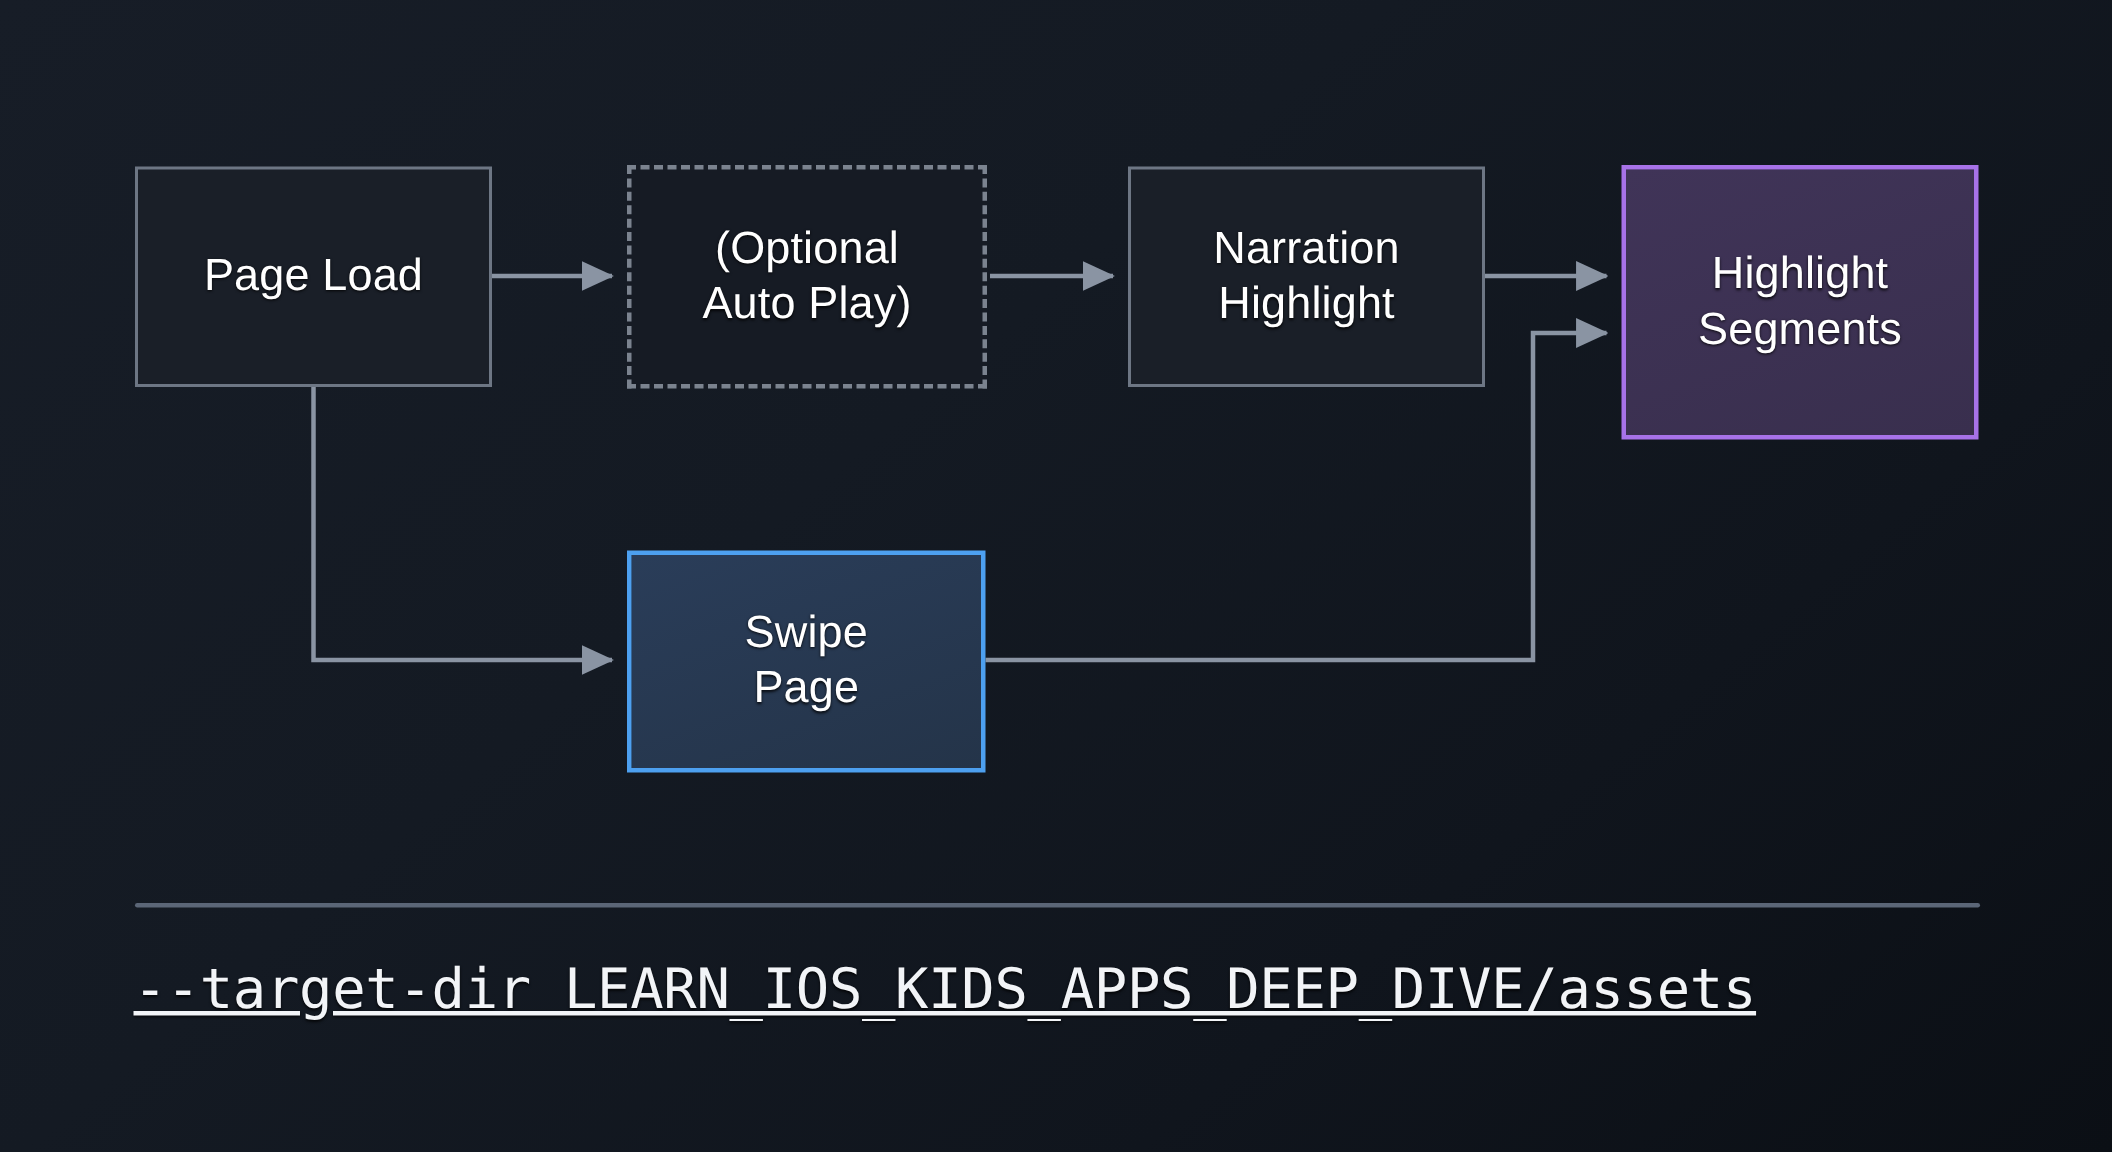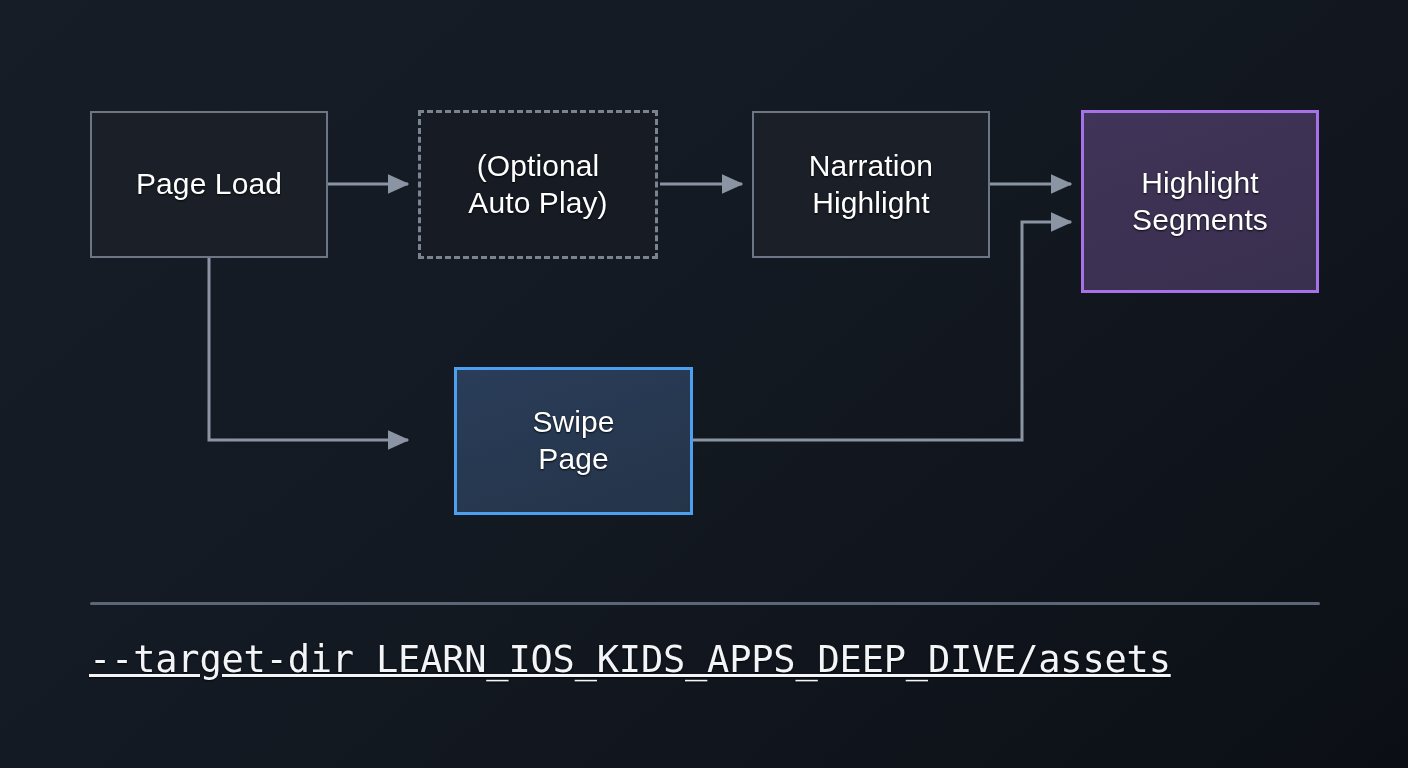--- a/index.html
+++ b/index.html
@@ -106,20 +106,20 @@
 
   <div class="node dashed" style="left:418px; top:110px; width:240px; height:149px;">(Optional
 Auto Play)</div>
 
   <div class="node plain" style="left:752px; top:111px; width:238px; height:147px;">Narration
 Highlight</div>
 
   <div class="node accent-purple" style="left:1081px; top:110px; width:238px; height:183px;">Highlight
 Segments</div>
 
-  <div class="node accent-blue" style="left:418px; top:367px; width:239px; height:148px;margin-left:36px;">Swipe
+  <div class="node accent-blue" style="left:418px; top:367px; width:239px; height:148px;">Swipe
 Page</div>
 
   <div id="divider"></div>
 
   <div id="caption">--target-dir LEARN_IOS_KIDS_APPS_DEEP_DIVE/assets</div>
 
 </div>
 
 </body></html>

